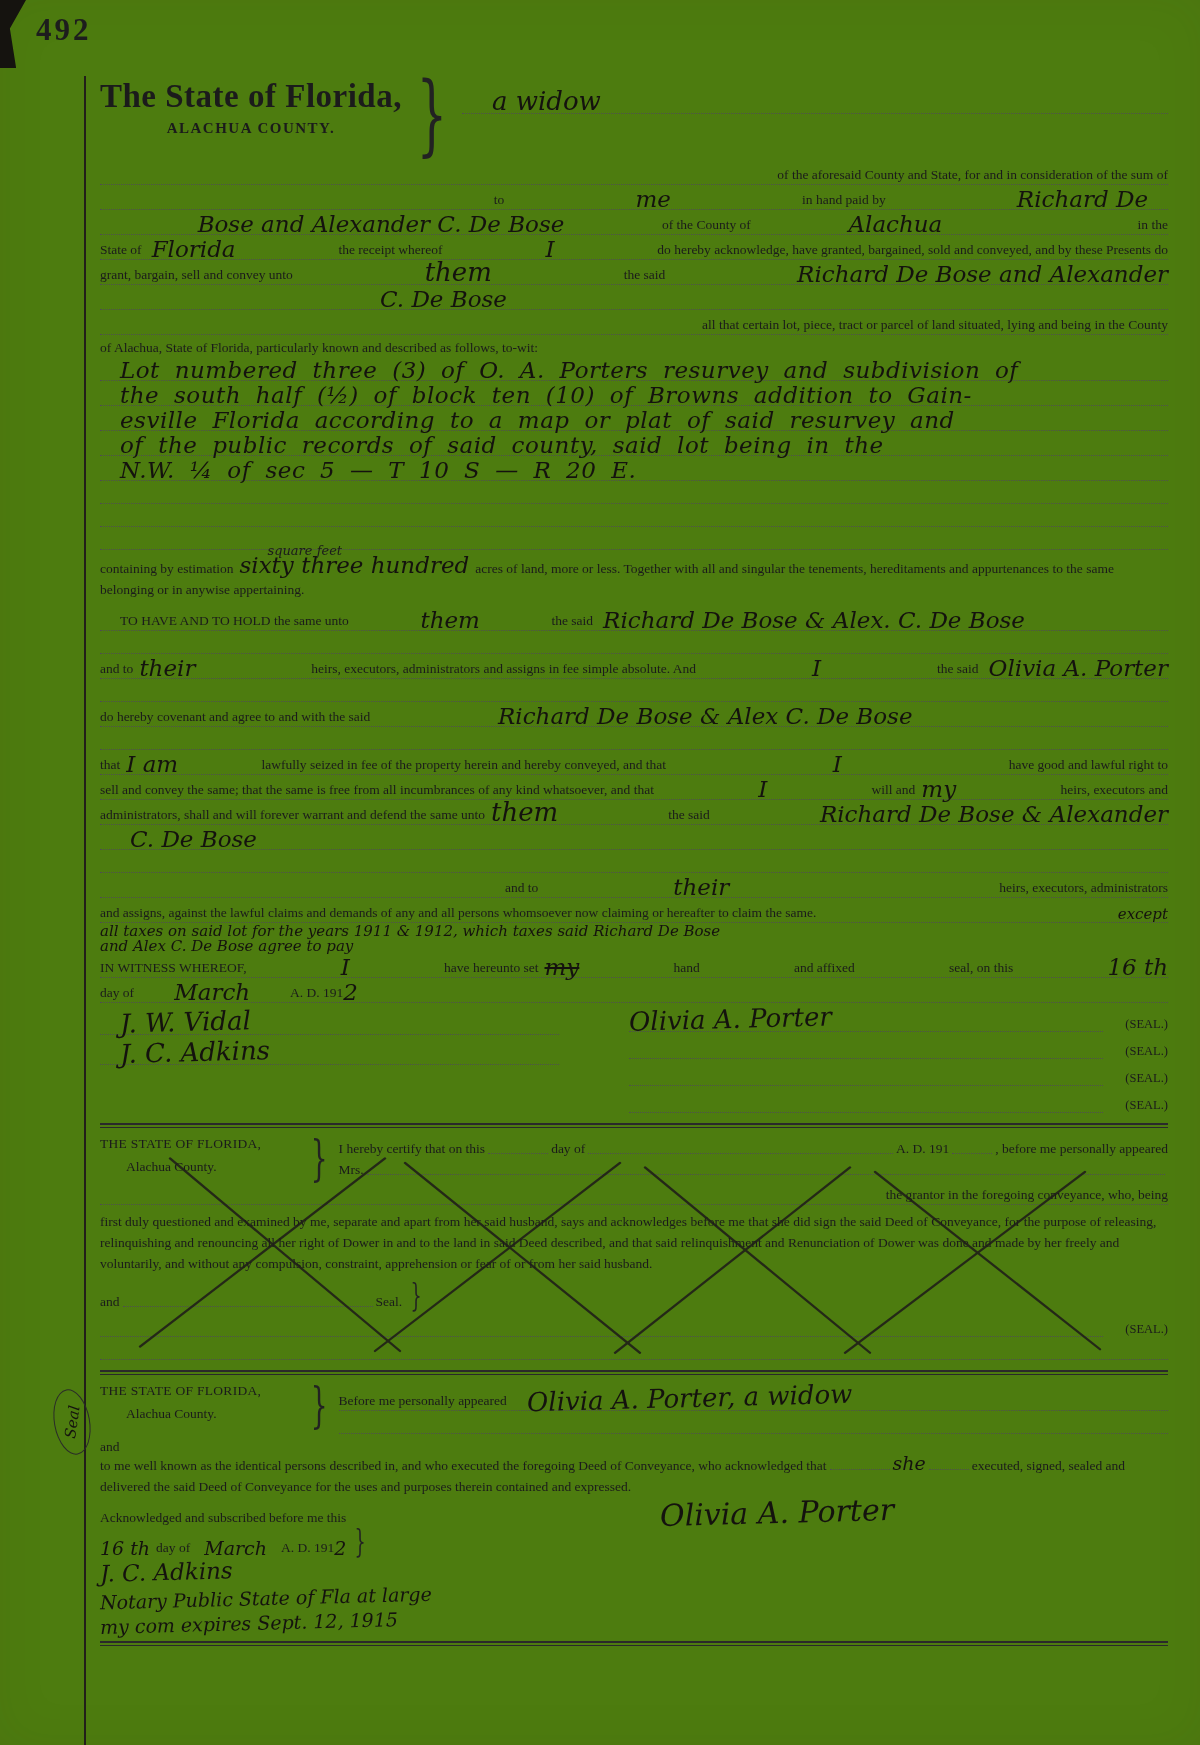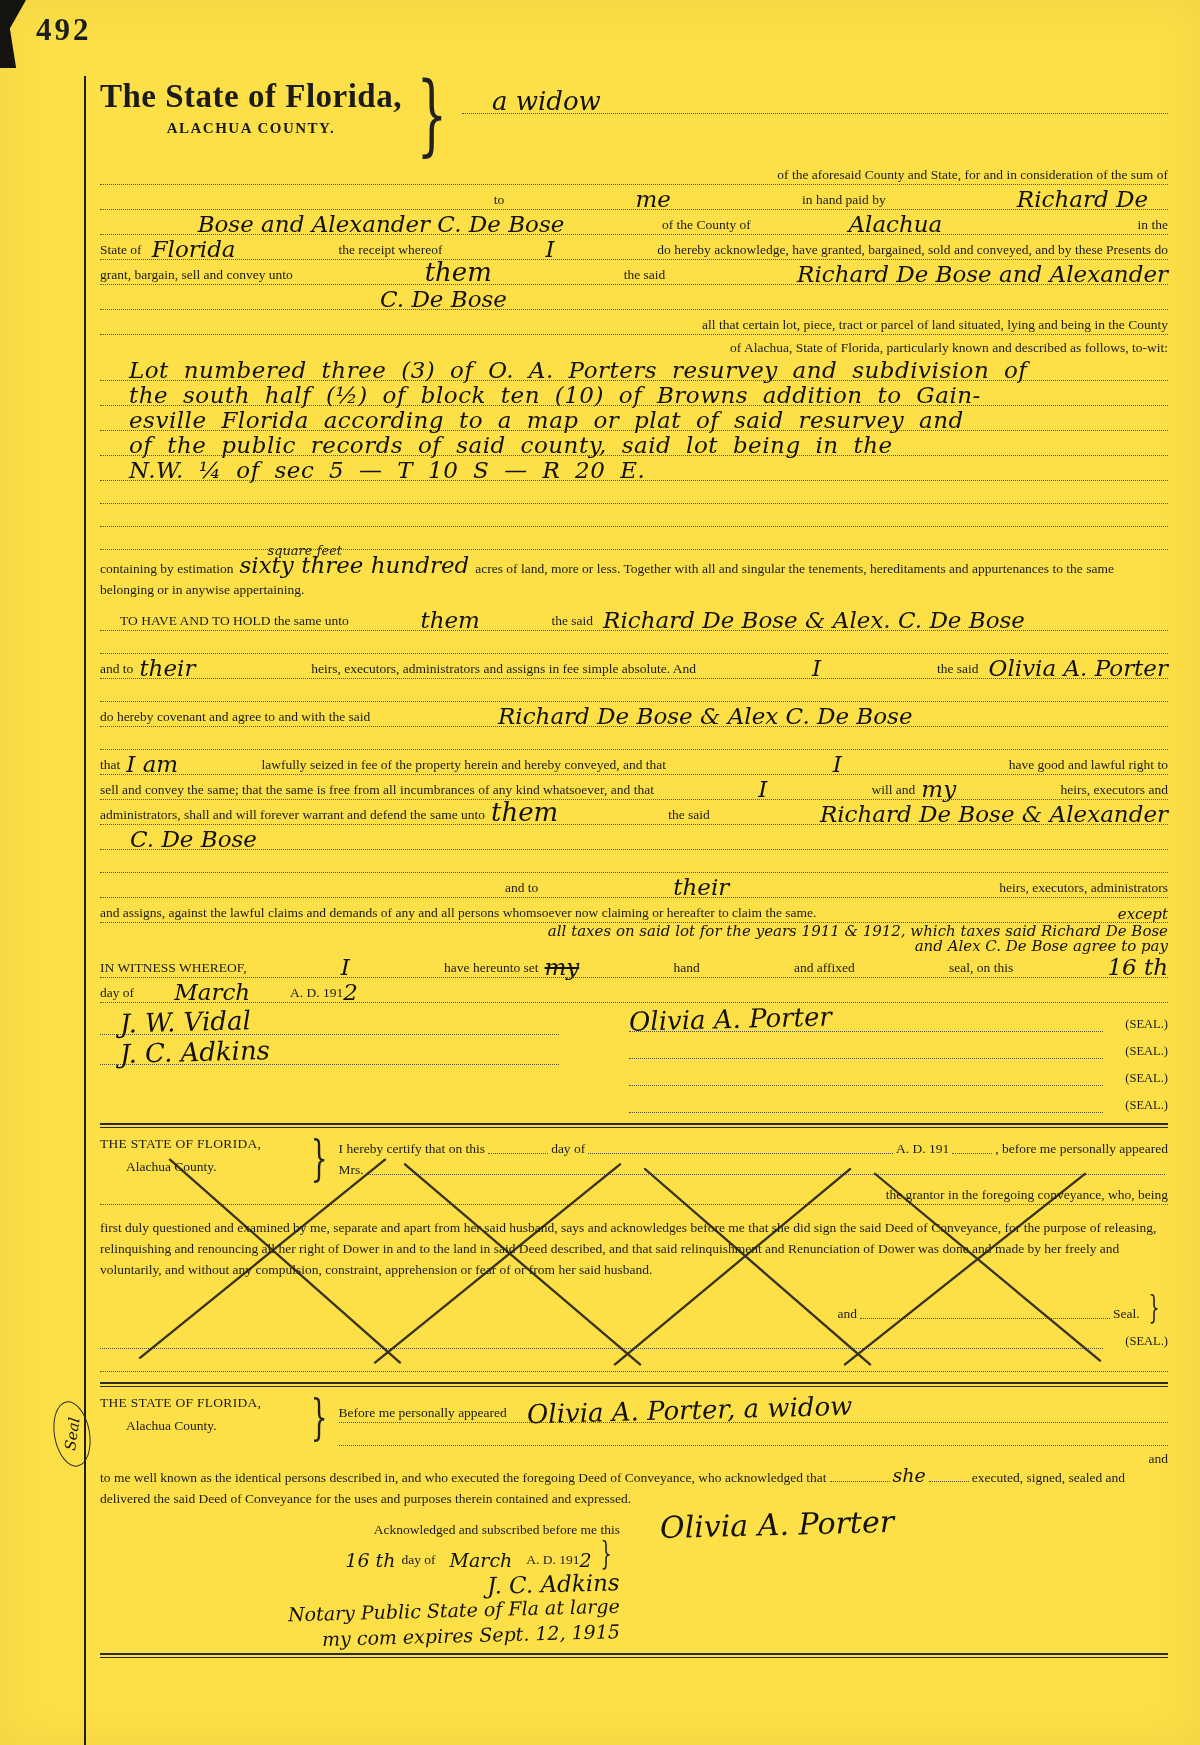--- a/index.html
+++ b/index.html
@@ -1,45 +1,45 @@
 <!DOCTYPE html>
 <html><head>
 <meta charset="utf-8">
 <style>
   * { box-sizing: border-box; margin: 0; padding: 0; }
   html, body { background: #d8d5cd; }
   .page {
     position: relative; width: 1200px; height: 1745px; margin: 0 auto;
-    background: #fde047; color: #1b1b1b;
+    background: #4d7c0f; color: #1b1b1b;
     font-family: "Liberation Serif", serif; overflow: hidden;
     box-shadow: inset 0 0 50px rgba(60,50,30,.08);
   }
   .pagenum { position: absolute; left: 36px; top: 12px; font-size: 31px; font-weight: 700; letter-spacing: 3px; color: #1d1d1d; }
   .corner { position: absolute; left: 0; top: 0; width: 26px; height: 68px; background: #15130f;
     clip-path: polygon(0 0, 100% 0, 38% 42%, 62% 100%, 0 100%); }
   .edge { position: absolute; left: 84px; top: 76px; bottom: 0; width: 2px; background: #221f1a; }
   .content { position: absolute; left: 100px; top: 78px; width: 1068px; }
 
   .printed { font-size: 13.5px; line-height: 1.15; white-space: nowrap; }
   .p12 { font-size: 12.5px; }
   .hw { font-family: "DejaVu Serif", serif; font-style: italic; font-size: 23px; line-height: .8; white-space: nowrap; color: #14120e; }
   .hw-lg { font-size: 26px; }
   .hw-md { font-size: 19px; }
   .hw-sm { font-size: 15px; line-height: .95; }
-  .hw-desc { word-spacing: 7px; letter-spacing: .5px; margin-left: 9px; }
+  .hw-desc { word-spacing: 7px; letter-spacing: .5px; }
   .strike { text-decoration: line-through; text-decoration-thickness: 1.5px; }
 
   .fline { display: flex; align-items: flex-end; border-bottom: 1.5px dotted #4f4f4f; min-height: 25px; padding-bottom: 1px; }
   .fline.blank { min-height: 23px; }
-  .pline { display: flex; align-items: flex-end; min-height: 21px; justify-content: flex-end; }
+  .pline { display: flex; align-items: flex-end; min-height: 21px; }
   .para { font-size: 13.5px; line-height: 21px; }
   .f1 { flex: 1; } .f2 { flex: 2; } .f3 { flex: 3; }
   .w6{width:6px}.w10{width:10px}.w14{width:14px}.w20{width:20px}.w30{width:30px}.w40{width:40px}
   .w60{width:60px}.w250{width:250px}.w280{width:280px}
-  .mt4{margin-top:12px}.mt6{margin-top:6px}
+  .mt4{margin-top:6px}.mt6{margin-top:6px}
 
   .masthead { display: flex; align-items: flex-start; margin-bottom: 8px; }
   .title { font-size: 33px; font-weight: 700; letter-spacing: .5px; white-space: nowrap; }
   .county-sub { font-size: 15px; font-weight: 700; letter-spacing: 1.5px; text-align: center; margin-top: 5px; }
   .brace { font-family: "DejaVu Serif", serif; color: #222; transform: scaleX(.55); transform-origin: center; display: inline-block; }
   .brace-big { font-size: 88px; line-height: 74px; margin: 0 2px; }
   .brace-mid { font-size: 48px; line-height: 44px; margin: 0 4px; }
   .brace-sm { font-size: 32px; line-height: 30px; margin: 0 4px; }
   .mast-right { flex: 1; margin-top: 2px; }
   .mast-right .fline { min-height: 34px; }

